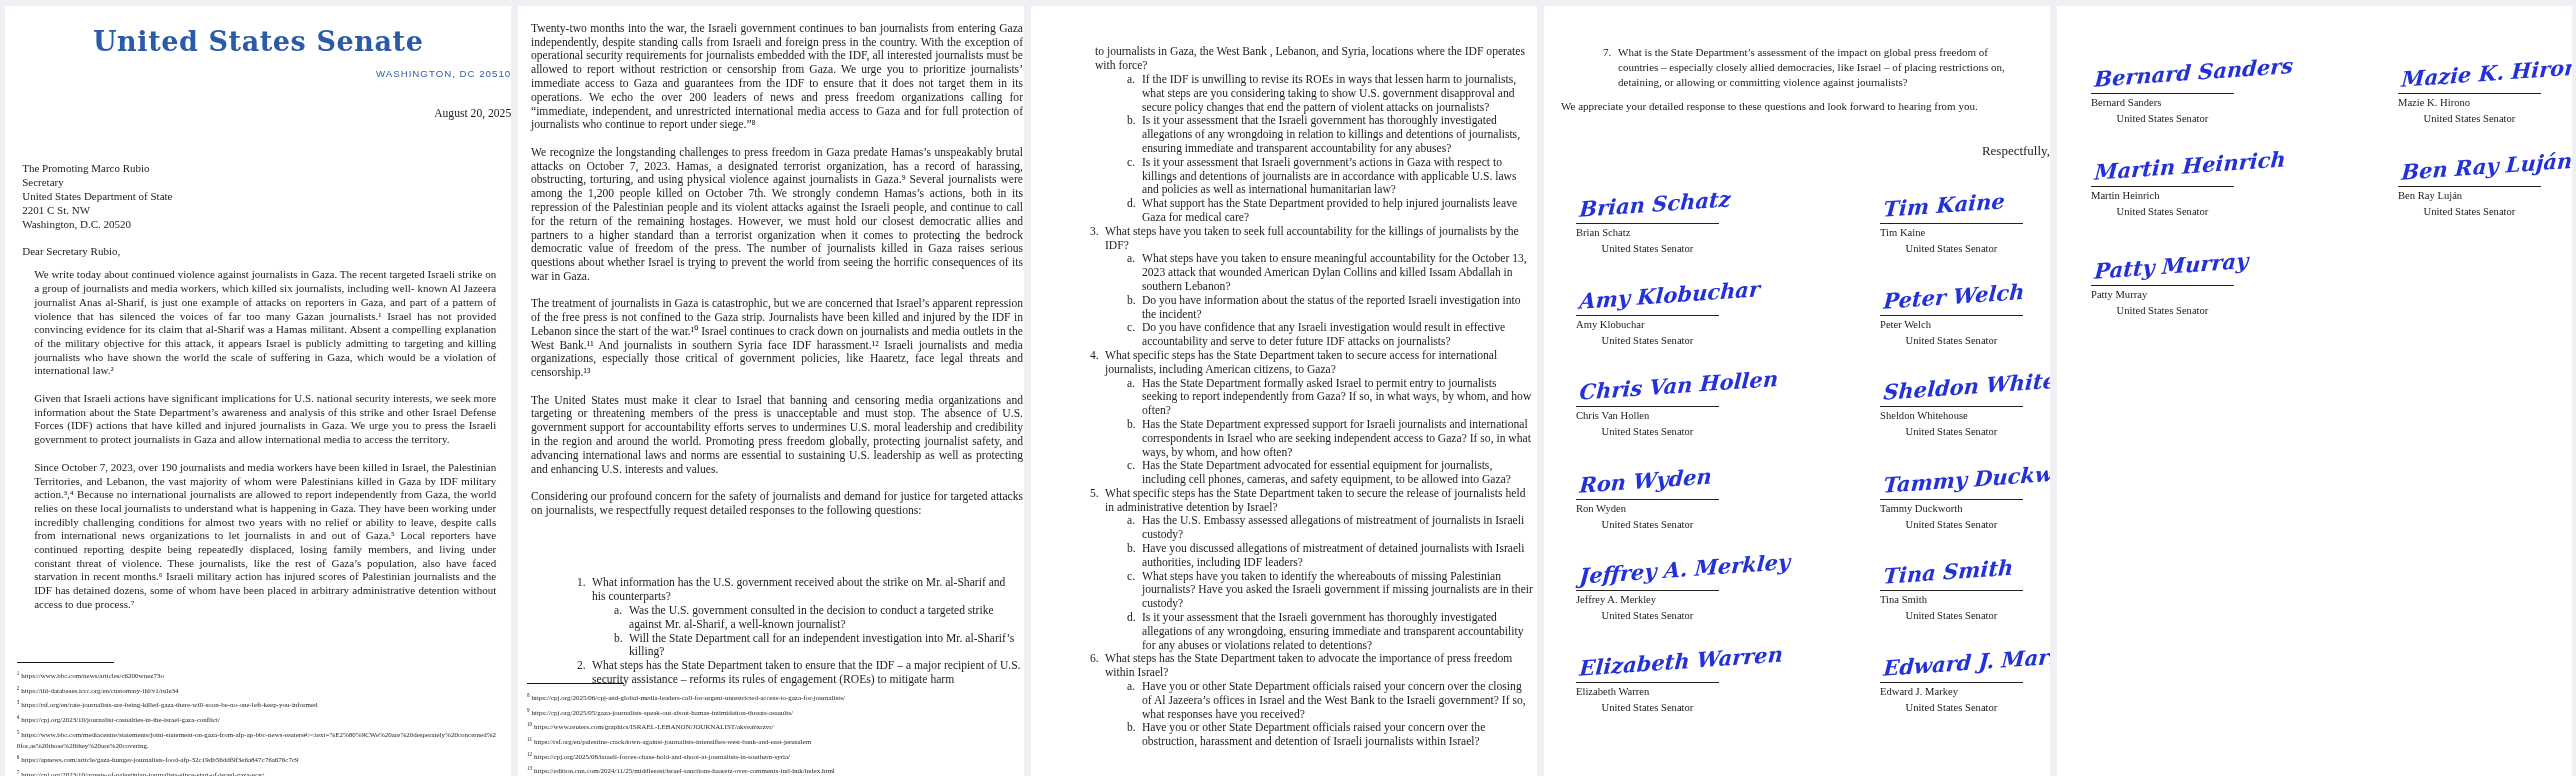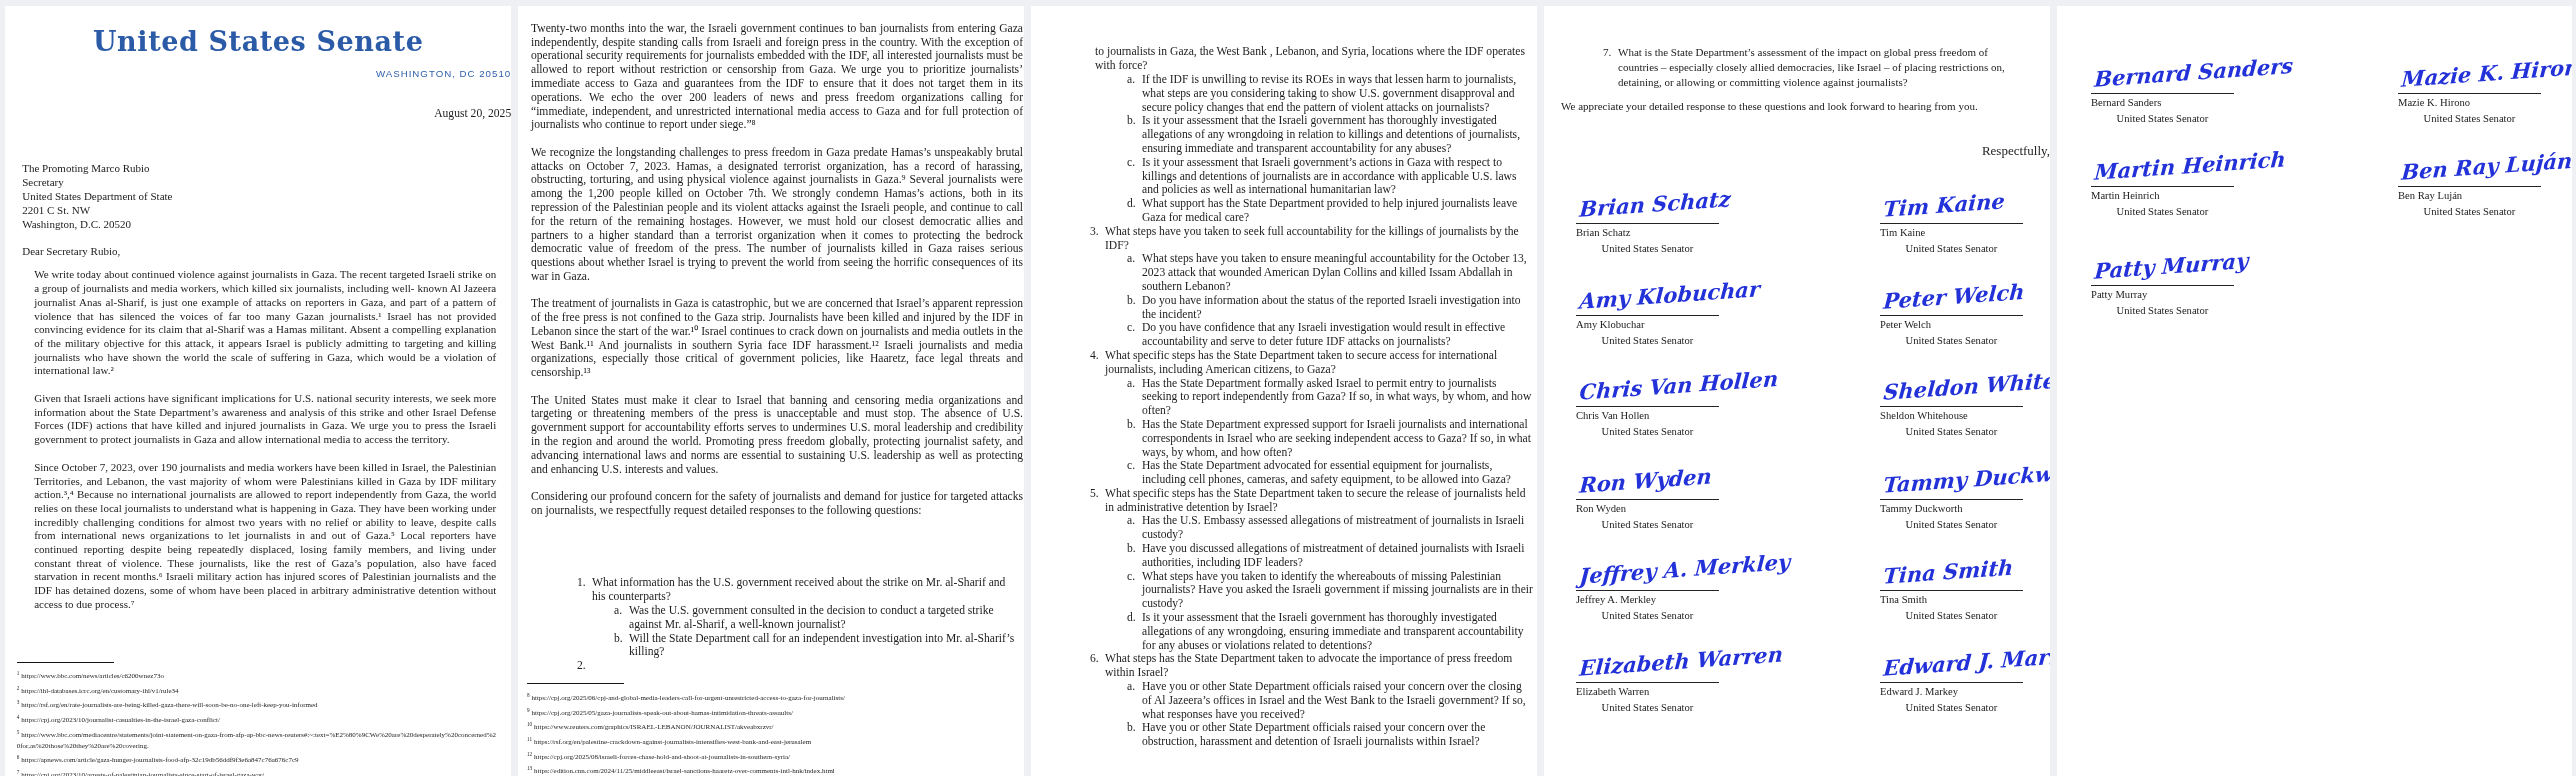--- a/index.html
+++ b/index.html
@@ -112,21 +112,21 @@
     <p>Twenty-two months into the war, the Israeli government continues to ban journalists from entering Gaza independently, despite standing calls from Israeli and foreign press in the country. With the exception of operational security requirements for journalists embedded with the IDF, all interested journalists must be allowed to report without restriction or censorship from Gaza.  We urge you to prioritize journalists’ immediate access to Gaza and guarantees from the IDF to ensure that it does not target them in its operations. We echo the over 200 leaders of news and press freedom organizations calling for “immediate, independent, and unrestricted international media access to Gaza and for full protection of journalists who continue to report under siege.”⁸</p>
     <p>We recognize the longstanding challenges to press freedom in Gaza predate Hamas’s unspeakably brutal attacks on October 7, 2023. Hamas, a designated terrorist organization, has a record of harassing, obstructing, torturing, and using physical violence against journalists in Gaza.⁹ Several journalists were among the 1,200 people killed on October 7th. We strongly condemn Hamas’s actions, both in its repression of the Palestinian people and its violent attacks against the Israeli people, and continue to call for the return of the remaining hostages. However, we must hold our closest democratic allies and partners to a higher standard than a terrorist organization when it comes to protecting the bedrock democratic value of freedom of the press. The number of journalists killed in Gaza raises serious questions about whether Israel is trying to prevent the world from seeing the horrific consequences of its war in Gaza.</p>
     <p>The treatment of journalists in Gaza is catastrophic, but we are concerned that Israel’s apparent repression of the free press is not confined to the Gaza strip. Journalists have been killed and injured by the IDF in Lebanon since the start of the war.¹⁰ Israel continues to crack down on journalists and media outlets in the West Bank.¹¹ And journalists in southern Syria face IDF harassment.¹² Israeli journalists and media organizations, especially those critical of government policies, like Haaretz, face legal threats and censorship.¹³</p>
     <p>The United States must make it clear to Israel that banning and censoring media organizations and targeting or threatening members of the press is unacceptable and must stop. The absence of U.S. government support for accountability efforts serves to undermines U.S. moral leadership and credibility in the region and around the world. Promoting press freedom globally, protecting journalist safety, and advancing international laws and norms are essential to sustaining U.S. leadership as well as protecting and enhancing U.S. interests and values.</p>
     <p>Considering our profound concern for the safety of journalists and demand for justice for targeted attacks on journalists, we respectfully request detailed responses to the following questions:</p>
   </div>
   <div class="qlist">
     <div class="li"><span class="num">1.</span><span>What information has the U.S. government received about the strike on Mr. al-Sharif and his counterparts?</span></div>
     <div class="sub"><span class="num">a.</span><span>Was the U.S. government consulted in the decision to conduct a targeted strike against Mr. al-Sharif, a well-known journalist?</span></div>
     <div class="sub"><span class="num">b.</span><span>Will the State Department call for an independent investigation into Mr. al-Sharif’s killing?</span></div>
-    <div class="li"><span class="num">2.</span></div>
+    <div class="li"><span class="num">2.</span><span>What steps has the State Department taken to ensure that the IDF – a major recipient of U.S. security assistance – reforms its rules of engagement (ROEs) to mitigate harm</span></div>
   </div>
   <div class="fnrule"></div>
   <div class="fnblock">
     <div class="fn"><span class="fnn">8</span><span>https://cpj.org/2025/06/cpj-and-global-media-leaders-call-for-urgent-unrestricted-access-to-gaza-for-journalists/</span></div>
     <div class="fn"><span class="fnn">9</span><span>https://cpj.org/2025/05/gaza-journalists-speak-out-about-hamas-intimidation-threats-assaults/</span></div>
     <div class="fn"><span class="fnn">10</span><span>https://www.reuters.com/graphics/ISRAEL-LEBANON/JOURNALIST/akveabxrzvr/</span></div>
     <div class="fn"><span class="fnn">11</span><span>https://rsf.org/en/palestine-crackdown-against-journalists-intensifies-west-bank-and-east-jerusalem</span></div>
     <div class="fn"><span class="fnn">12</span><span>https://cpj.org/2025/08/israeli-forces-chase-hold-and-shoot-at-journalists-in-southern-syria/</span></div>
     <div class="fn"><span class="fnn">13</span><span>https://edition.cnn.com/2024/11/25/middleeast/israel-sanctions-haaretz-over-comments-intl-hnk/index.html</span></div>
   </div>

